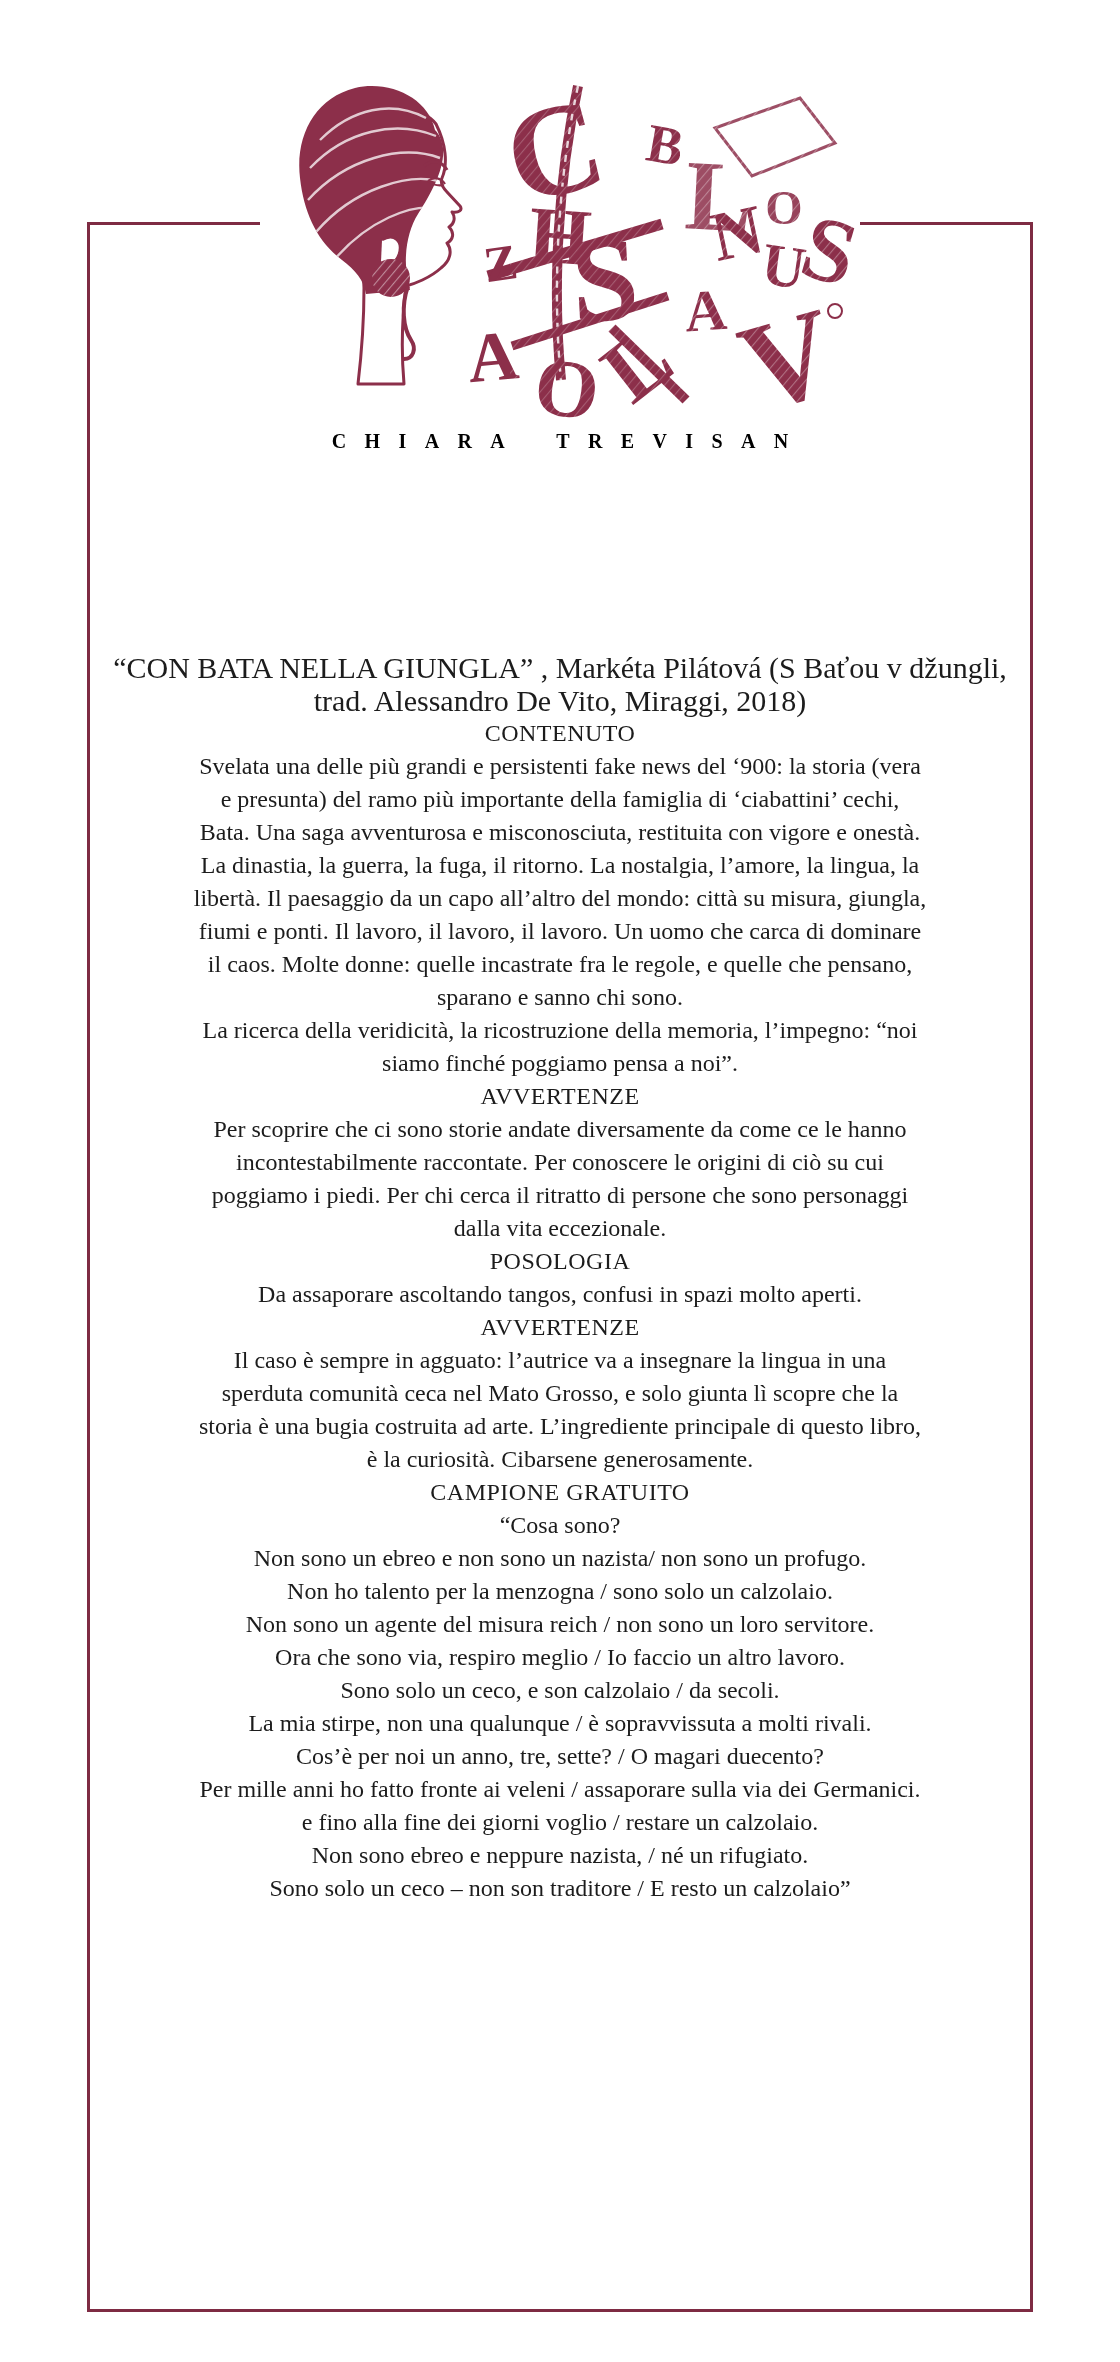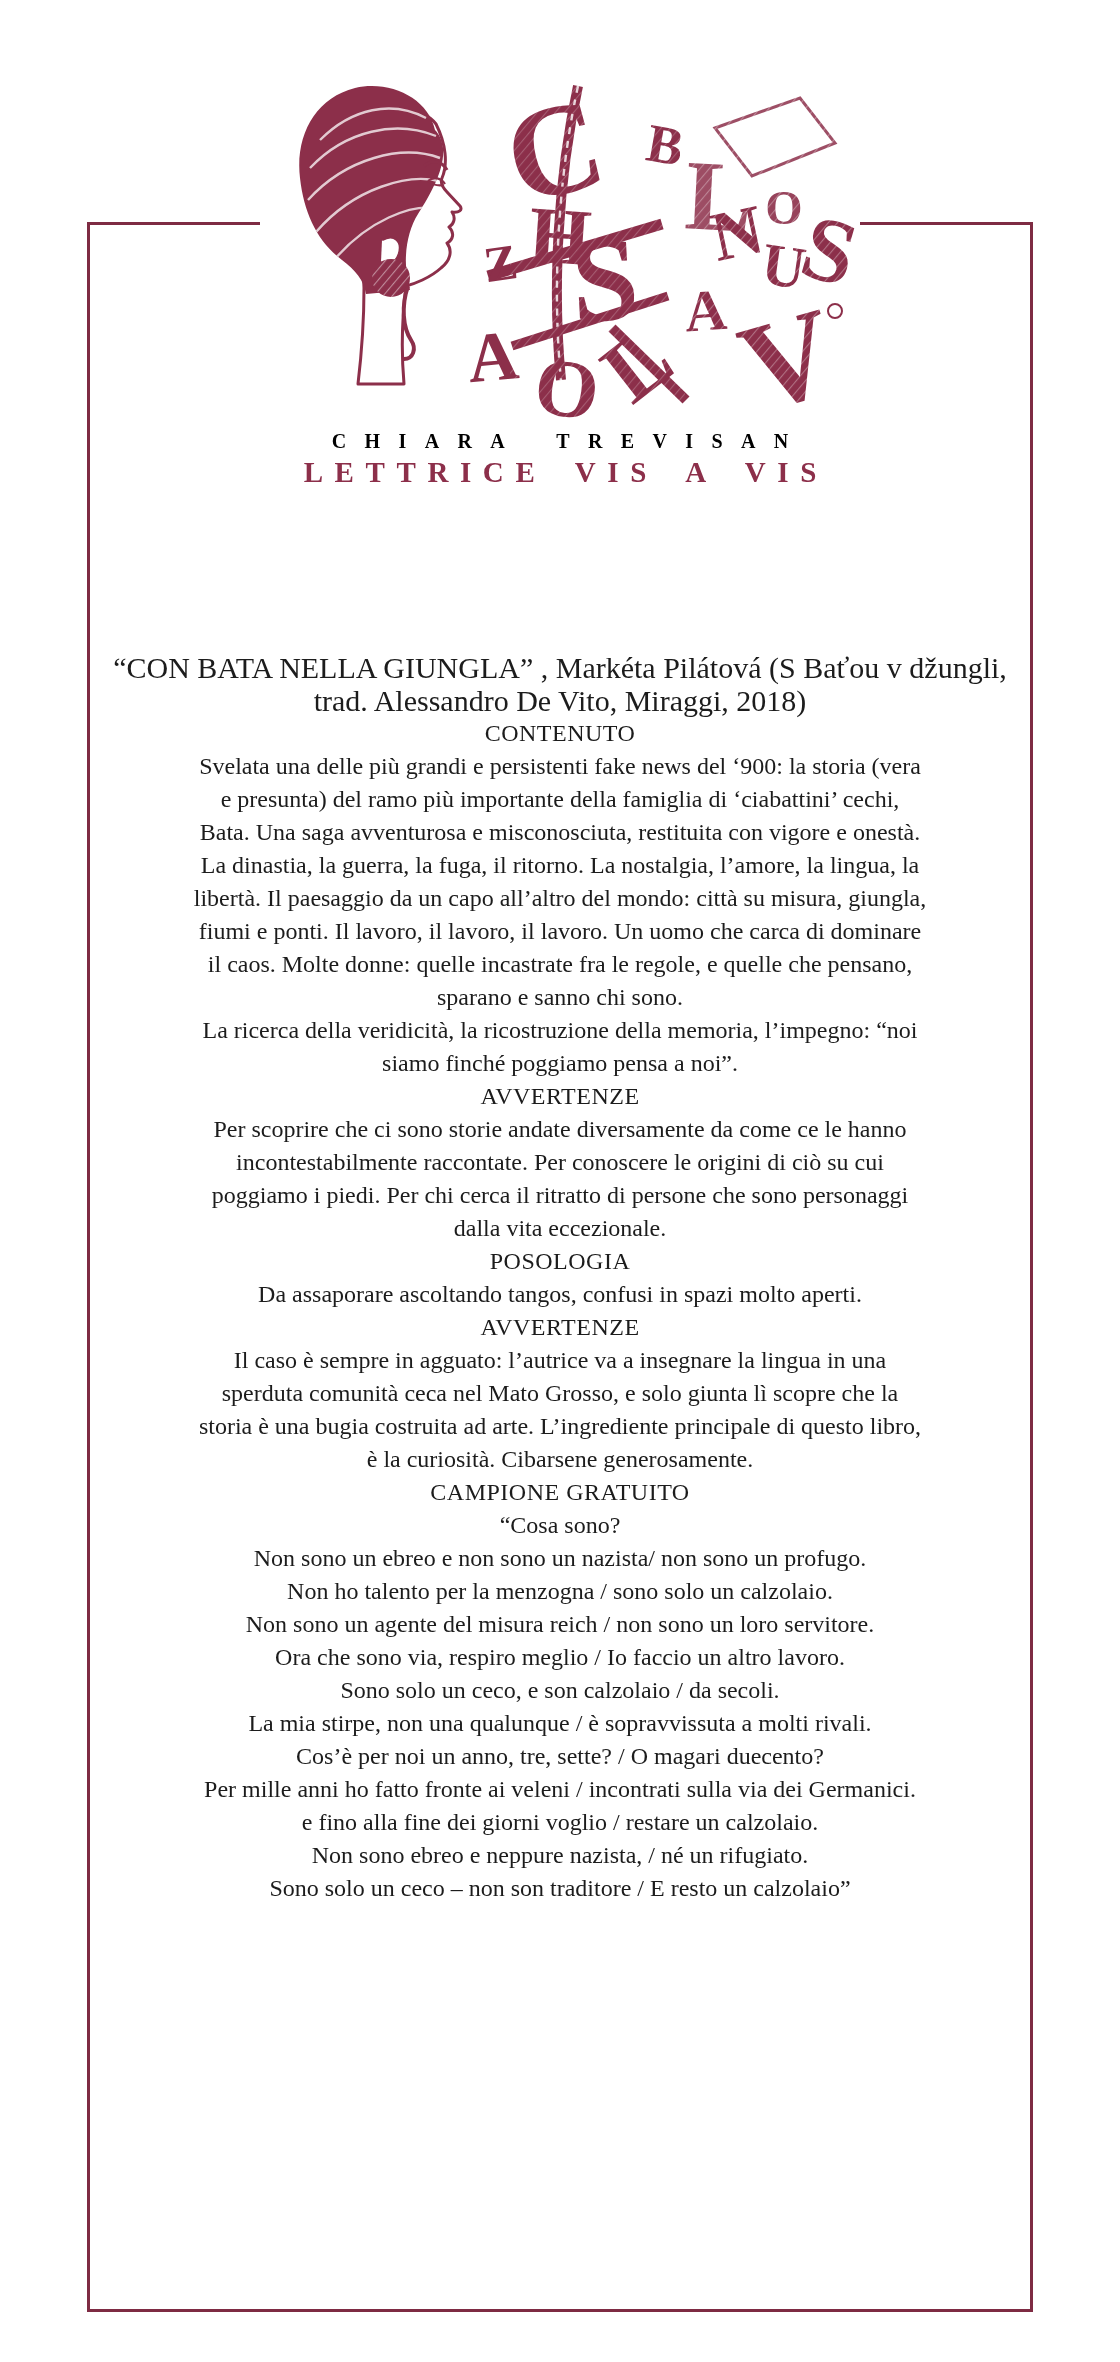--- a/index.html
+++ b/index.html
@@ -97,21 +97,20 @@
           <text transform="translate(540,372) rotate(-16)" font-size="125" text-anchor="middle" opacity="1">V</text>
         </g>
 
       <rect x="250" y="58" width="175" height="340" fill="url(#hatchW)" opacity="0.22"></rect>
       <rect x="428" y="58" width="165" height="336" fill="url(#hatchW)" opacity="0.32"></rect>
       <circle cx="575" cy="283" r="7" fill="none" stroke="#8c2f4a" stroke-width="2"></circle>
     </svg>
   </div>
 
   <div class="brand-name">CHIARA TREVISAN</div>
-  <div class="brand-tagline">LETTRICE VIS A VIS</div>
 
   <div class="content">
     <div class="line title">“CON BATA NELLA GIUNGLA” , Markéta Pilátová (S Baťou v džungli,</div>
     <div class="line title">trad. Alessandro De Vito, Miraggi, 2018)</div>
     <div id="sections">
   <div class="section">
     <div class="line heading">CONTENUTO</div>
   <div class="line">Svelata una delle più grandi e persistenti fake news del ‘900: la storia (vera</div>
           <div class="line">e presunta) del ramo più importante della famiglia di ‘ciabattini’ cechi,</div>
           <div class="line">Bata. Una saga avventurosa e misconosciuta, restituita con vigore e onestà.</div>
@@ -148,21 +147,21 @@
   <div class="section">
     <div class="line heading">CAMPIONE GRATUITO</div>
   <div class="line">“Cosa sono?</div>
           <div class="line">Non sono un ebreo e non sono un nazista/ non sono un profugo.</div>
           <div class="line">Non ho talento per la menzogna / sono solo un calzolaio.</div>
           <div class="line">Non sono un agente del misura reich / non sono un loro servitore.</div>
           <div class="line">Ora che sono via, respiro meglio / Io faccio un altro lavoro.</div>
           <div class="line">Sono solo un ceco, e son calzolaio / da secoli.</div>
           <div class="line">La mia stirpe, non una qualunque / è sopravvissuta a molti rivali.</div>
           <div class="line">Cos’è per noi un anno, tre, sette? / O magari duecento?</div>
-          <div class="line">Per mille anni ho fatto fronte ai veleni / incontrati sulla via dei Germanici.</div>
+          <div class="line">Per mille anni ho fatto fronte ai veleni / assaporare sulla via dei Germanici.</div>
           <div class="line">e fino alla fine dei giorni voglio / restare un calzolaio.</div>
           <div class="line">Non sono ebreo e neppure nazista, / né un rifugiato.</div>
           <div class="line">Sono solo un ceco – non son traditore / E resto un calzolaio”</div>
         </div>
 </div>
   </div>
 
 </div>
 
 </body></html>

